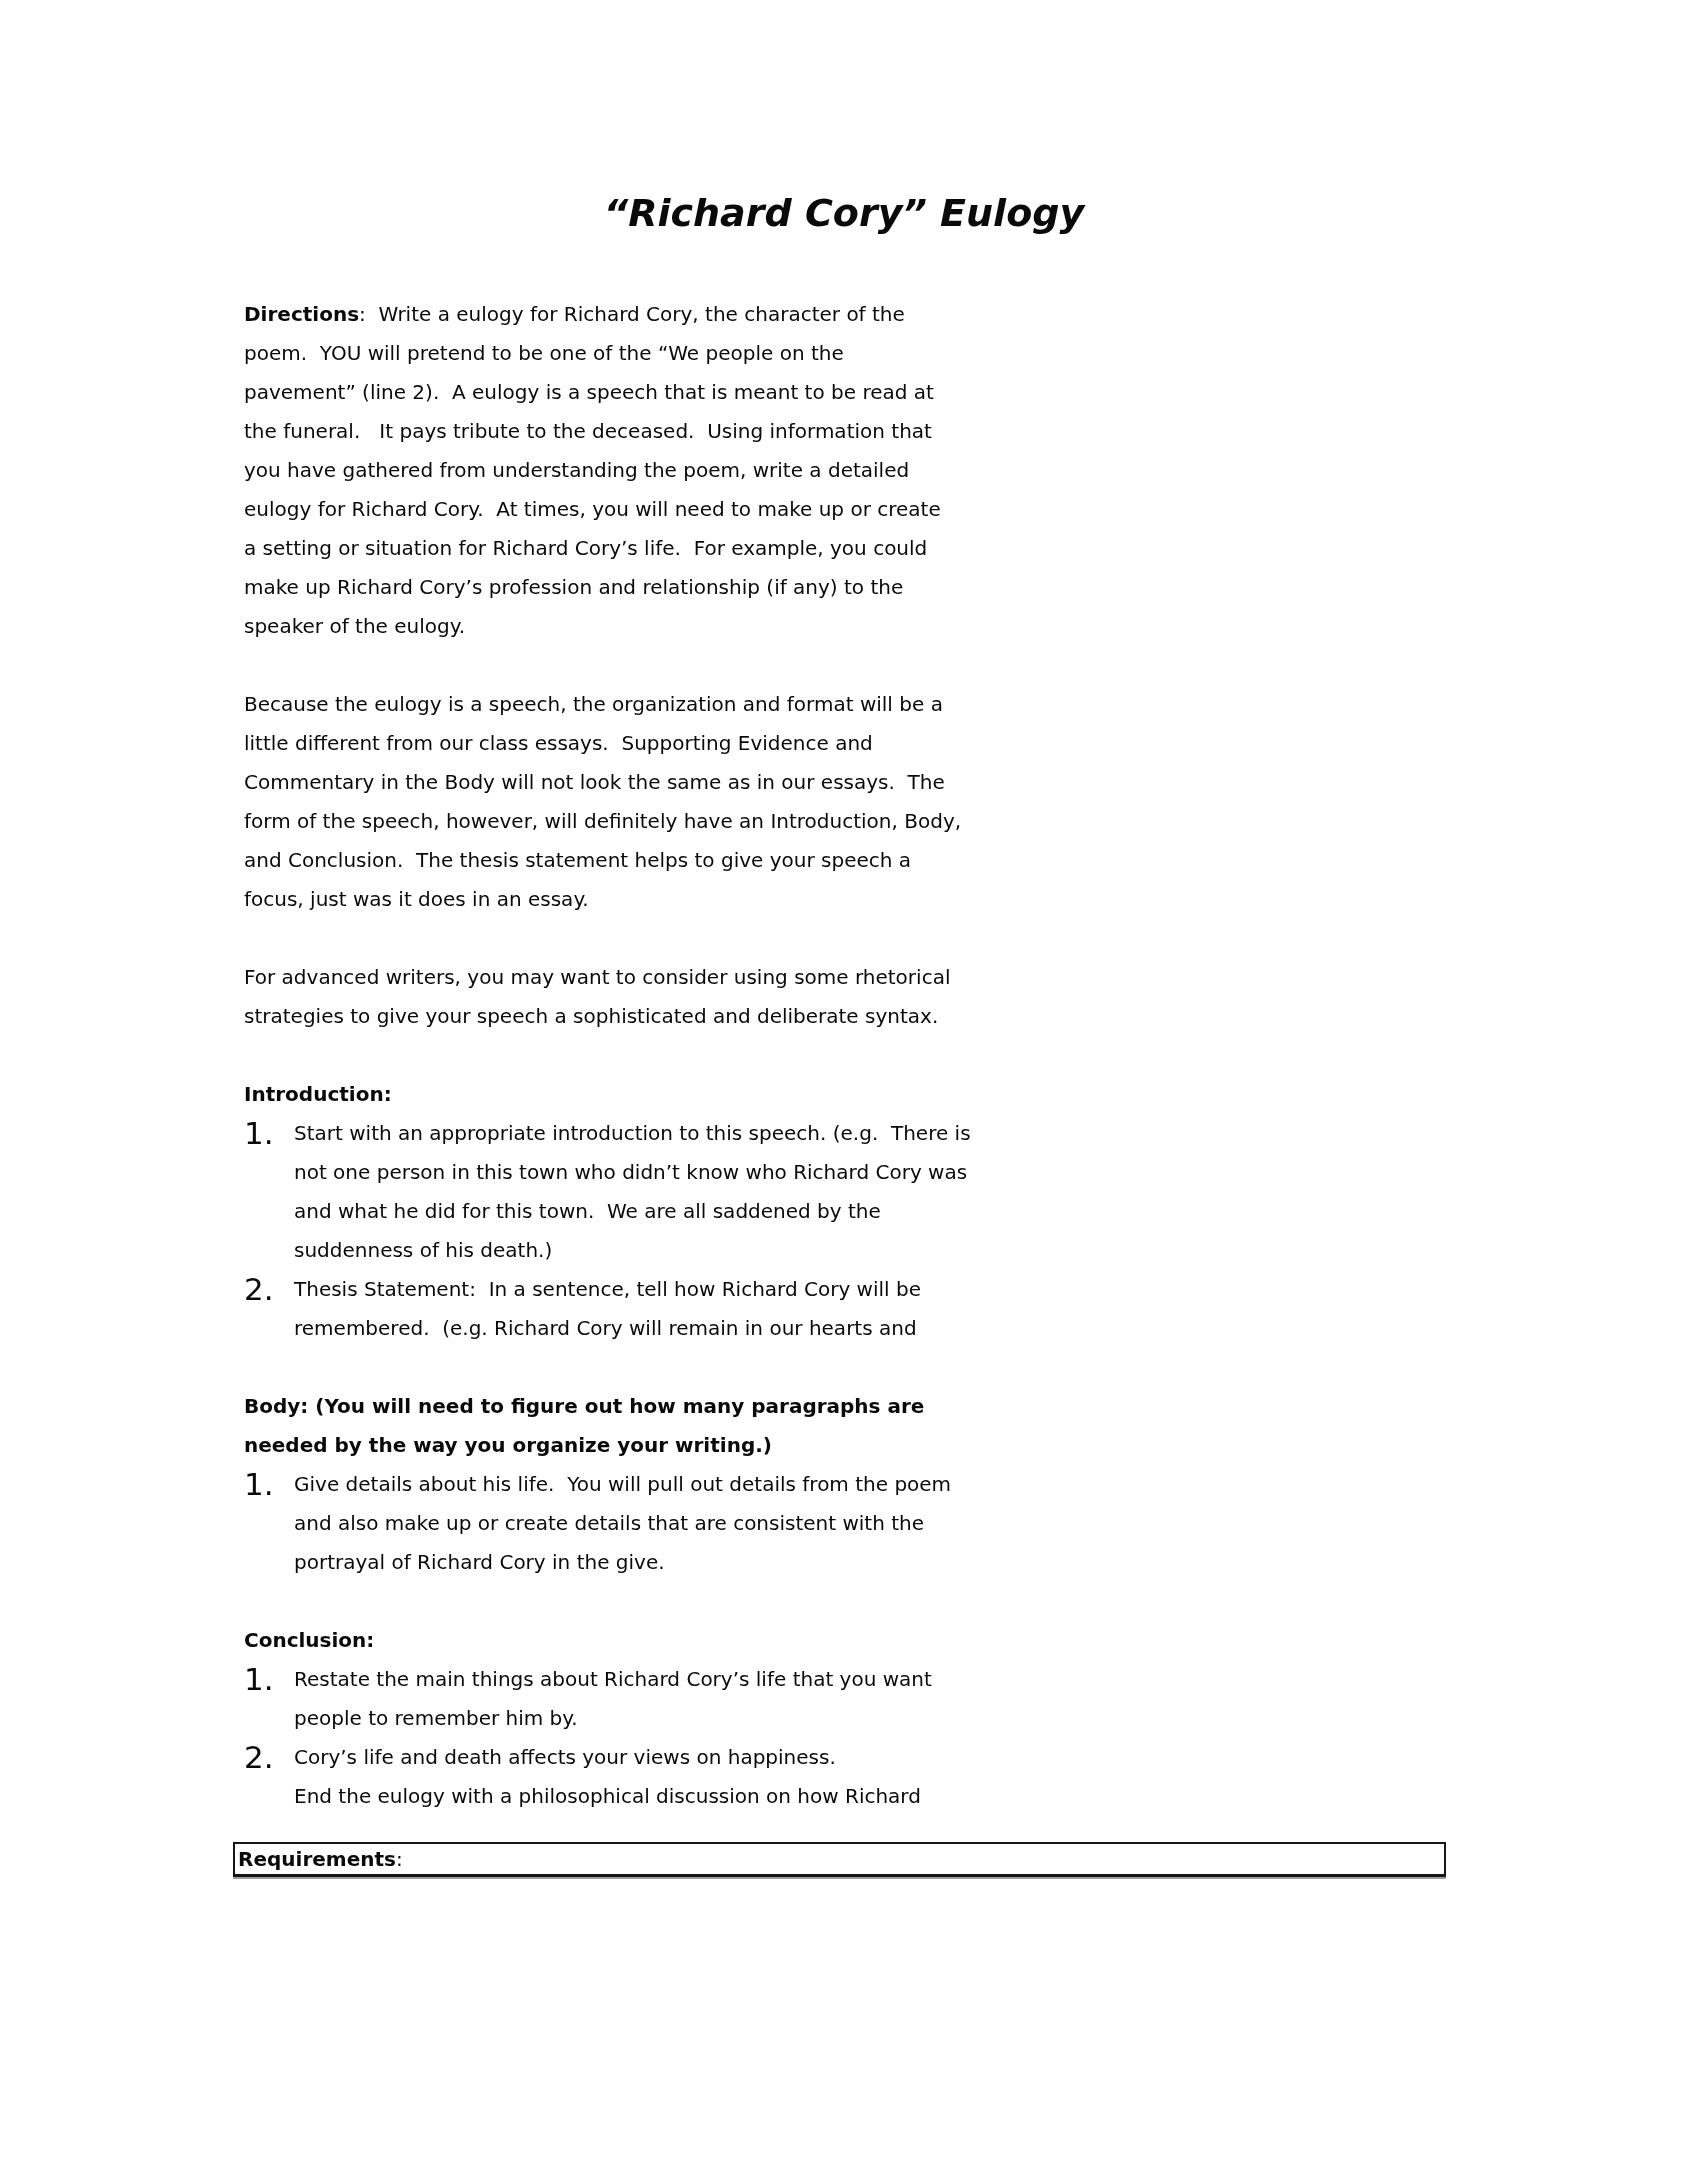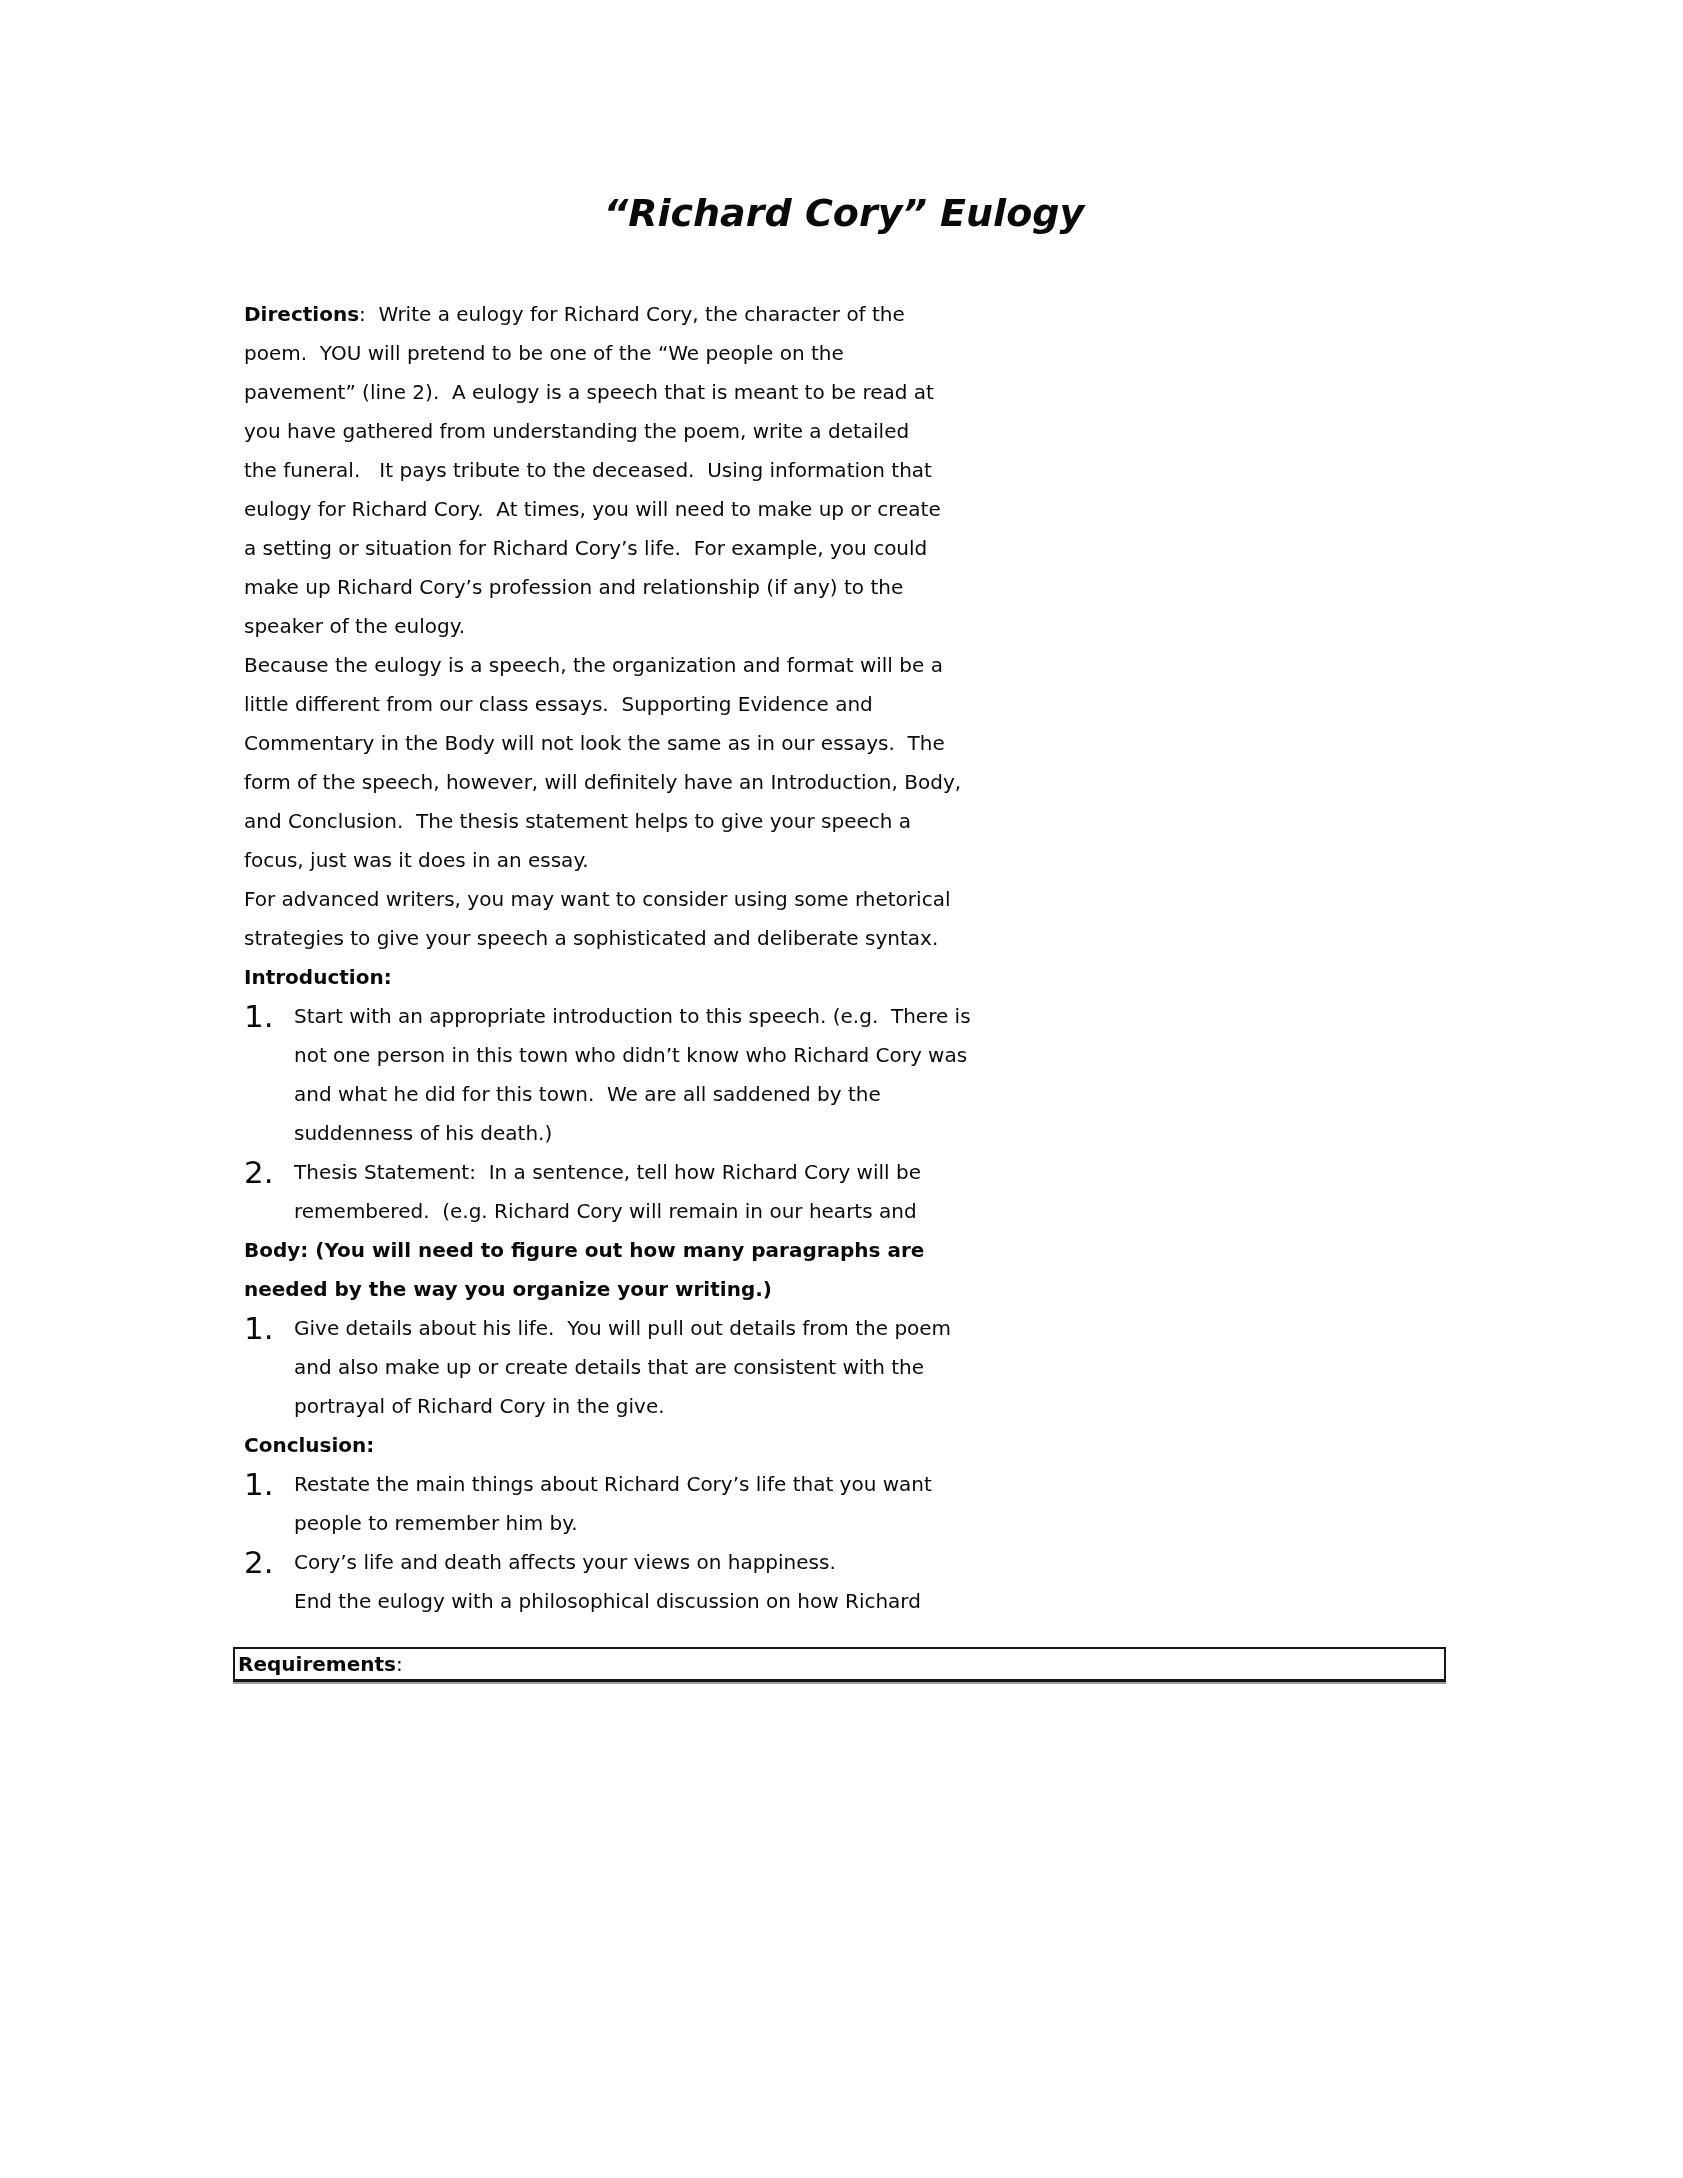--- a/index.html
+++ b/index.html
@@ -32,21 +32,21 @@
   }
   .line {
     font-size: 20px;
     line-height: 39px;
     height: 39px;
     white-space: pre;
   }
   .bold { font-weight: 700; }
   .centered { text-align: center; }
   .p-directions { margin-top: 60px; }
-  .p-gap { }
+  .p-gap { margin-top: 39px; }
   .list-item {
     position: relative;
     padding-left: 50px;
   }
   .list-item .num {
     position: absolute;
     left: 0;
     top: 0;
     font-size: 31px;
     line-height: 39px;
@@ -72,22 +72,22 @@
 
 <div class="page">
   <div class="content">
 
     <div class="doc-title">“Richard Cory” Eulogy</div>
 
     <div class="p-directions">
       <div class="line"><span class="bold">Directions</span><span>:  Write a eulogy for Richard Cory, the character of the</span></div>
       <div class="line">poem.  YOU will pretend to be one of the “We people on the</div>
       <div class="line">pavement” (line 2).  A eulogy is a speech that is meant to be read at</div>
+      <div class="line">the funeral.   It pays tribute to the deceased.  Using information that</div>
       <div class="line">you have gathered from understanding the poem, write a detailed</div>
-      <div class="line">the funeral.   It pays tribute to the deceased.  Using information that</div>
       <div class="line">eulogy for Richard Cory.  At times, you will need to make up or create</div>
       <div class="line">a setting or situation for Richard Cory’s life.  For example, you could</div>
       <div class="line">make up Richard Cory’s profession and relationship (if any) to the</div>
       <div class="line">speaker of the eulogy.</div>
     </div>
 
     <div class="p-gap">
       <div class="line">Because the eulogy is a speech, the organization and format will be a</div>
       <div class="line">little different from our class essays.  Supporting Evidence and</div>
       <div class="line">Commentary in the Body will not look the same as in our essays.  The</div>

